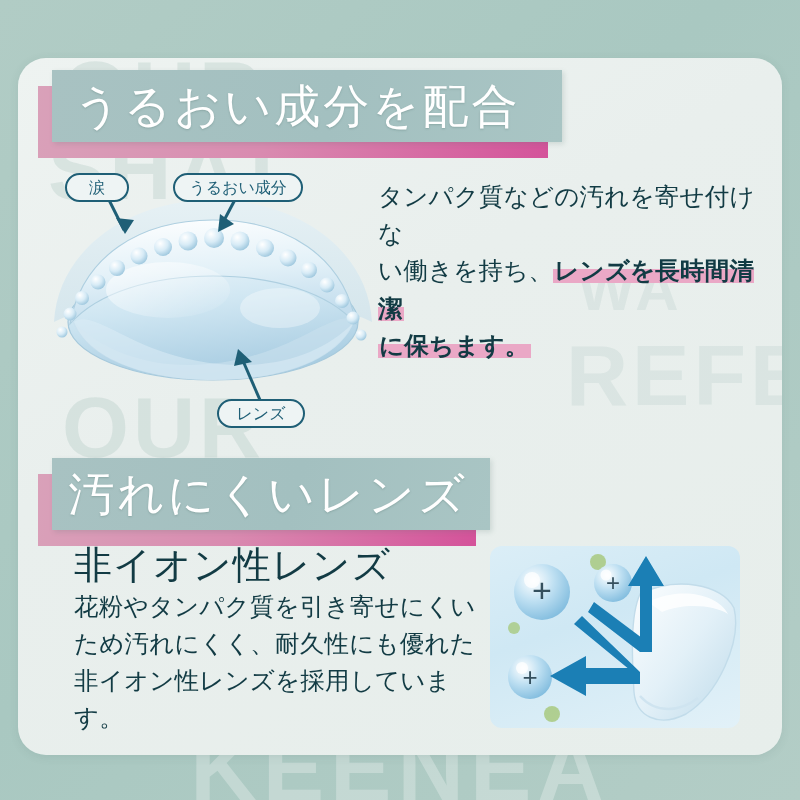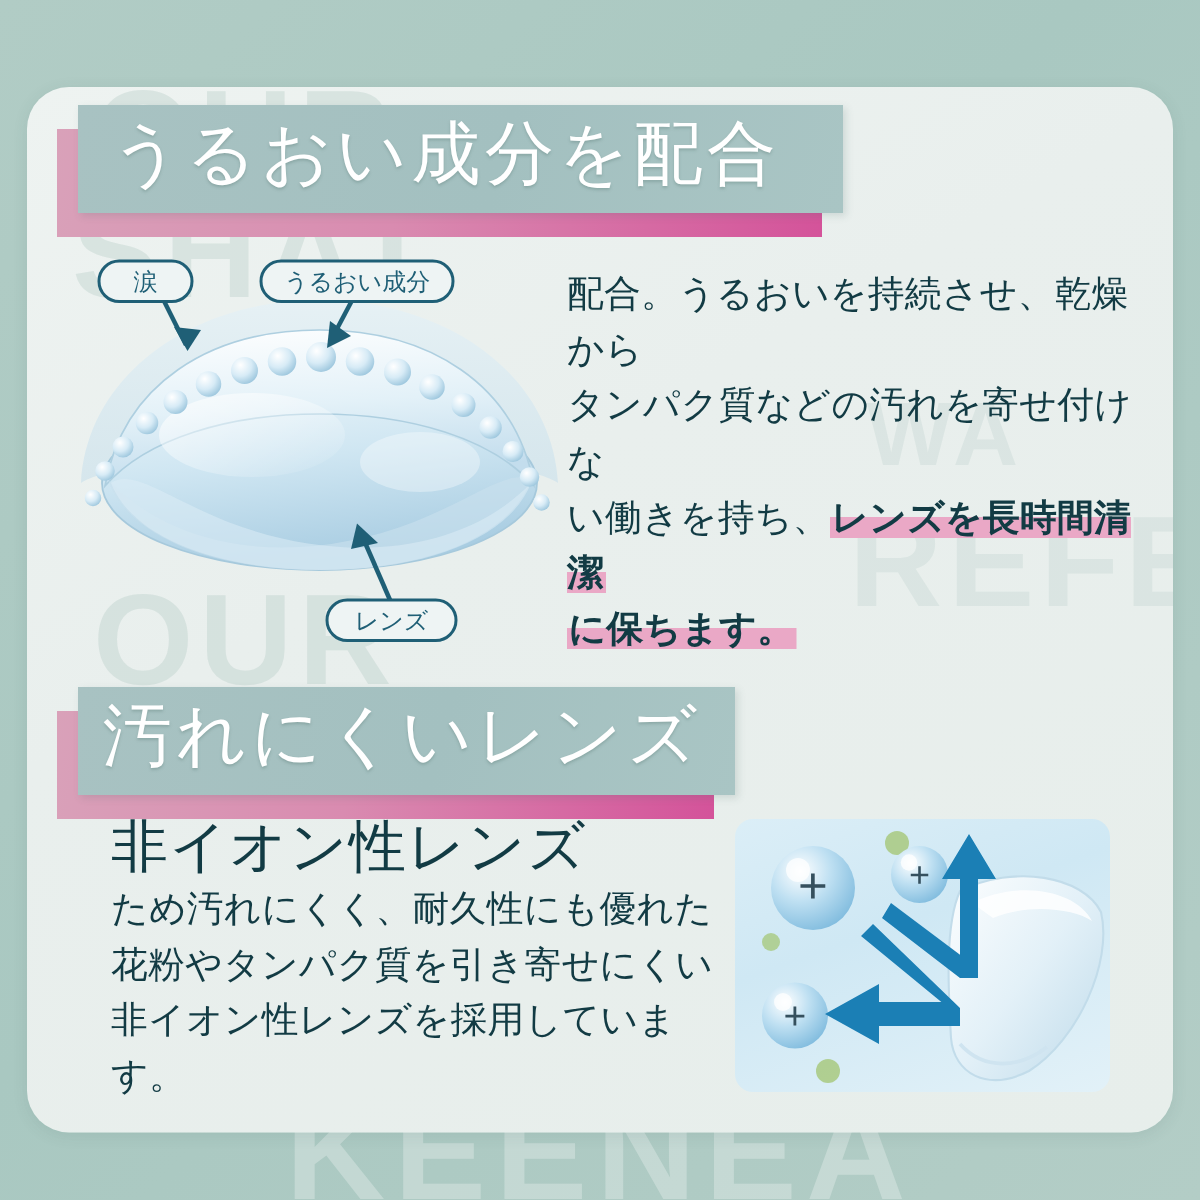--- a/index.html
+++ b/index.html
@@ -88,21 +88,21 @@
     position: relative;
     z-index: 2;
     background: linear-gradient(105deg, #a8c2c2 0%, #a3c0c0 55%, #a9c5c4 100%);
     box-shadow: 2px 2px 5px rgba(80,110,105,0.18);
     display: flex;
     align-items: center;
     padding: 0 22px;
   }
   .banner-title {
     color: #ffffff;
-    font-family: Liberation Mono, monospace;
+    font-family: Liberation Sans, sans-serif;
     font-size: 46px;
     letter-spacing: 3px;
     line-height: 1;
     text-shadow: 0 1px 2px rgba(90,120,115,0.35);
     white-space: nowrap;
   }
 
   #banner-1 { left: 34px; top: 12px; width: 510px; height: 72px; }
   #banner-1 .banner-teal { width: 510px; height: 72px; }
 
@@ -291,41 +291,40 @@
         </g>
 
         <g>
           <rect x="170" y="228" width="86" height="27" rx="13.5" fill="#eef4f4" stroke="#1f5f76" stroke-width="2"></rect>
           <text x="213" y="247" text-anchor="middle" font-size="16" font-family="Liberation Sans, DejaVu Sans, sans-serif" fill="#1f5f76">レンズ</text>
         </g>
       </svg>
     </div>
 
     <div id="section1-text">
-      <p>配合。うるおいを持続させ、乾燥から</p>
       <p>タンパク質などの汚れを寄せ付けな</p>
       <p><span>い働きを持ち、</span><span class="hl">レンズを長時間清潔</span></p>
       <p><span class="hl">に保ちます。</span></p>
     </div>
   </div>
 
   <div class="banner-wrap" id="banner-2">
     <div class="banner-pink"></div>
     <div class="banner-teal">
       <span class="banner-title">汚れにくいレンズ</span>
     </div>
   </div>
 
   <div id="section2-body">
 
     <div id="section2-text">
       <div id="section2-subtitle">非イオン性レンズ</div>
       <div id="section2-para">
+        <p>花粉やタンパク質を引き寄せにくい</p>
         <p>ため汚れにくく、耐久性にも優れた</p>
-        <p>花粉やタンパク質を引き寄せにくい</p>
         <p>非イオン性レンズを採用しています。</p>
       </div>
     </div>
 
     <div id="ion-figure">
       <svg width="250" height="182" viewBox="0 0 250 182">
         <defs>
           <radialGradient id="ionG" cx="0.35" cy="0.3" r="0.8">
             <stop offset="0%" stop-color="#ffffff" stop-opacity="0.95"></stop>
             <stop offset="45%" stop-color="#bfe0f2"></stop>

